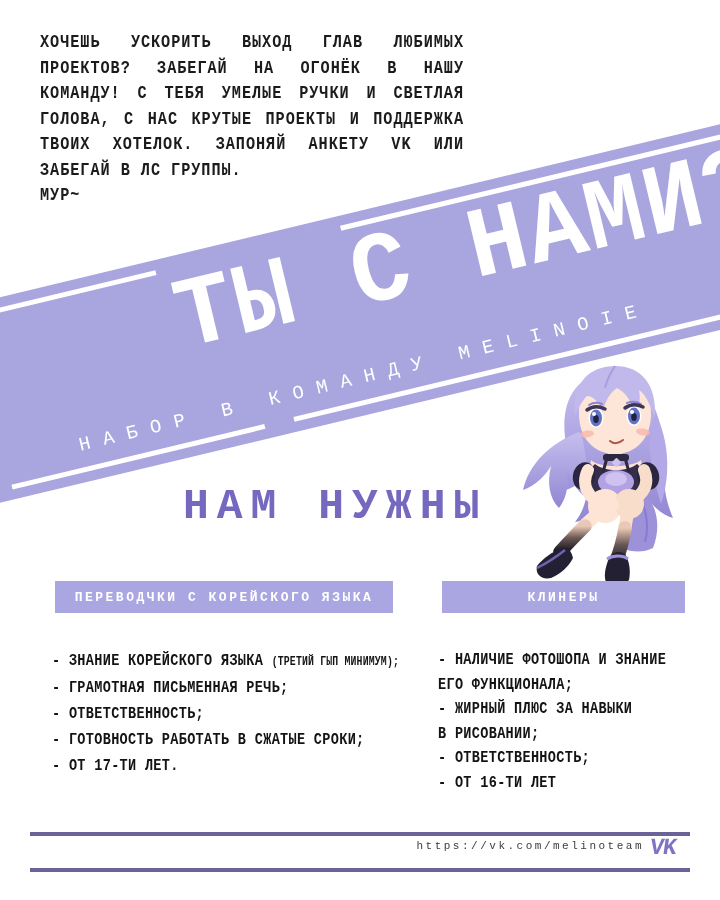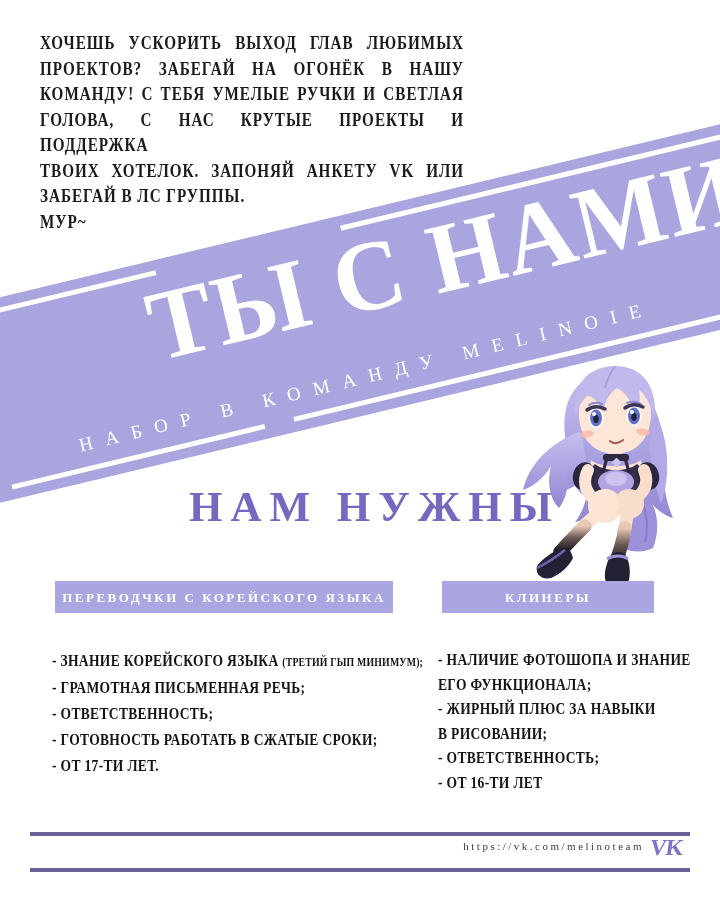--- a/index.html
+++ b/index.html
@@ -1,21 +1,21 @@
 <!DOCTYPE html>
 <html style="--band: #a9a5de; --bar: #aaa6e2; --heading: #7468bf; --line: #6b6298; --vk: #7e74c4; --text: #1b1b1b;"><head>
 <meta charset="utf-8">
 <style>
   :root{
     --band:#a9a5de; --bar:#aaa6e2; --heading:#7468bf; --line:#6b6298;
     --vk:#7e74c4; --text:#1b1b1b;
   }
   html,body{margin:0;padding:0;background:#fff;}
   .poster{position:relative;width:720px;height:900px;background:#ffffff;overflow:hidden;
-          font-family:Liberation Serif, serif;}
+          font-family:Liberation Mono, monospace;}
 
   
   .intro{position:absolute;left:40px;top:30px;width:530px;
          transform:scaleX(0.8);transform-origin:top left;
          font-weight:bold;font-size:19px;line-height:25.5px;letter-spacing:1.2px;
          color:var(--text);white-space:normal;}
   .intro .ln{width:100%;}
   .intro .just{text-align:justify;text-align-last:justify;}
 
   
@@ -27,28 +27,28 @@
   .bs-bl{left:180px;width:260px;bottom:10px;}
   .bs-br{left:470px;width:730px;bottom:10px;}
   .band-title{position:absolute;left:215px;right:55px;top:16px;text-align:center;
         color:#fff;font-weight:bold;font-size:100px;line-height:1;letter-spacing:2px;
         transform:scaleX(0.97);transform-origin:center;white-space:nowrap;}
   .band-subtitle{position:absolute;left:255px;width:660px;top:152px;
         color:#fff;font-weight:400;font-size:19px;letter-spacing:13px;white-space:nowrap;}
 
   
   .needs{position:absolute;left:183px;top:482px;color:var(--heading);
-         font-weight:bold;font-size:43px;letter-spacing:8px;white-space:nowrap;margin-left:6px;}
+         font-weight:bold;font-size:43px;letter-spacing:8px;white-space:nowrap;}
 
   
   .colbar{position:absolute;top:581px;height:32px;background:var(--bar);
           color:#fff;font-weight:bold;font-size:13px;letter-spacing:2.5px;
           text-align:center;line-height:33px;white-space:nowrap;}
   .colbar-left{left:55px;width:338px;}
-  .colbar-right{left:442px;width:212px;}
+  .colbar-right{left:442px;width:243px;}
 
   
   .reqs{position:absolute;top:648px;transform:scaleX(0.82);transform-origin:top left;
         font-weight:bold;color:#141414;}
   .reqs-left{left:52px;width:480px;font-size:16.5px;line-height:26px;letter-spacing:0.4px;}
   .reqs-right{left:438px;width:330px;font-size:16.5px;line-height:24.5px;letter-spacing:0.4px;}
   .reqs .small{font-size:12px;letter-spacing:0.2px;}
   .reqs .ln{white-space:nowrap;}
 
   

